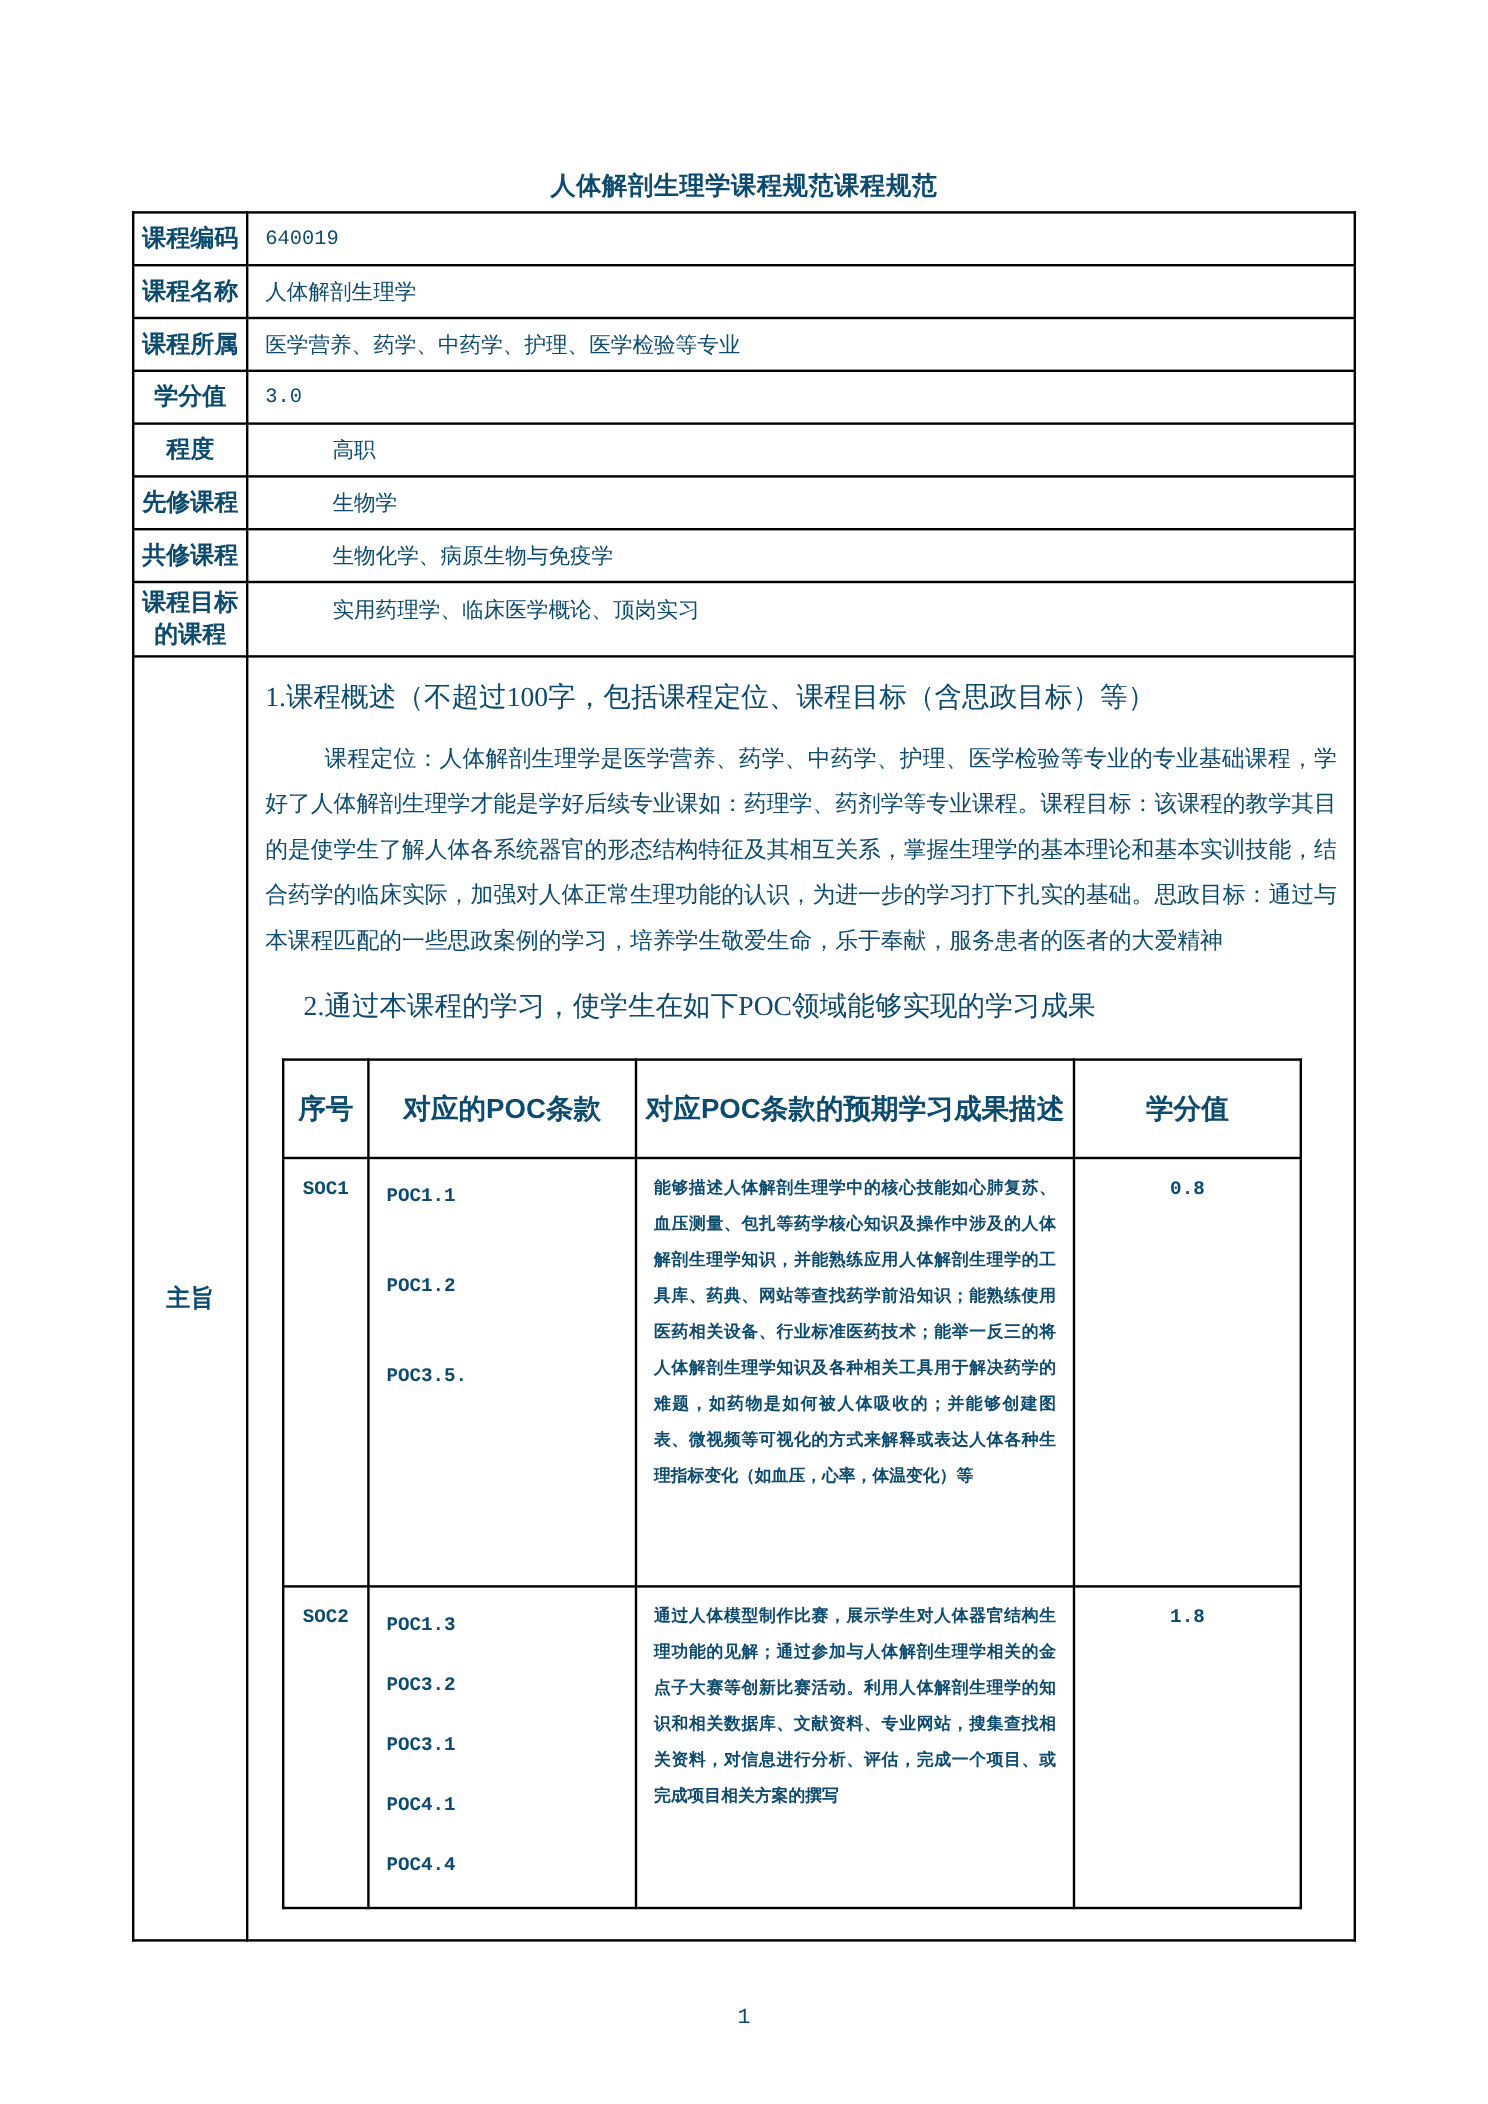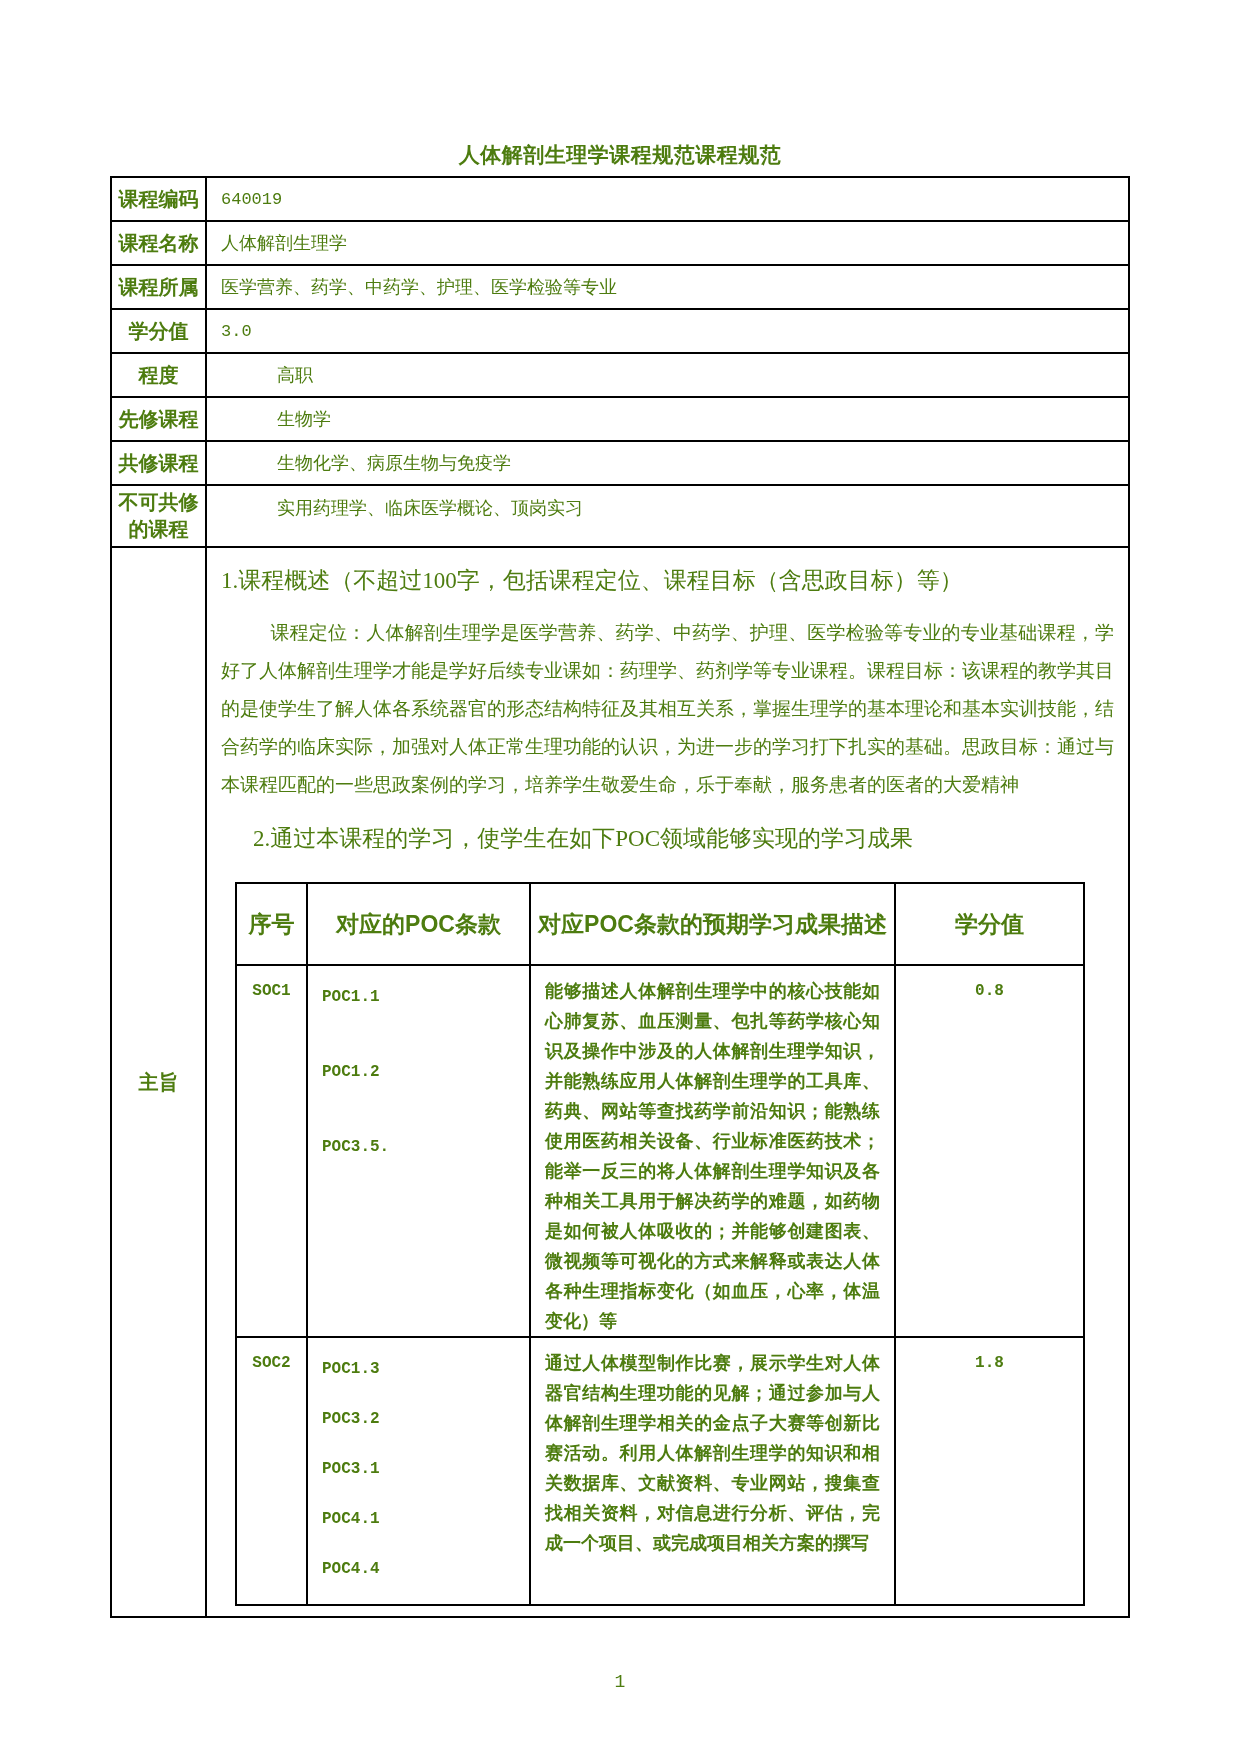--- a/index.html
+++ b/index.html
@@ -1,18 +1,18 @@
 <!DOCTYPE html>
 <html><head>
 <meta charset="utf-8">
 <style>
   html,body { margin:0; padding:0; background:#e8e8e8; }
   .page {
     position:relative; width:1240px; height:1753px; margin:0 auto;
-    background:#ffffff; overflow:hidden; color:#4d7c0f;
+    background:#ffffff; overflow:hidden; color:#0c4a6e;
     font-family:"Liberation Serif","DejaVu Serif",serif;
   }
   .doc-title {
     position:absolute; top:141px; left:0; width:100%; margin:0;
     text-align:center; font-family:"Liberation Sans","DejaVu Sans",sans-serif;
     font-size:21px; font-weight:bold; letter-spacing:0.5px;
   }
   table.outer {
     position:absolute; top:176px; left:110px; width:1020px;
     border-collapse:collapse; table-layout:fixed;
@@ -54,21 +54,21 @@
     text-align:center; padding-top:16px;
     font-family:"Liberation Mono","DejaVu Sans Mono",monospace; font-size:16px;
   }
   .poc-list-cell {
     padding:16px 8px 0 14px;
     font-family:"Liberation Mono","DejaVu Sans Mono",monospace; font-size:16px;
   }
   .poc-item { line-height:30px; margin:0 0 45px 0; }
   tr.soc-row-2 .poc-item { margin-bottom:20px; }
   .desc-cell {
-    padding:10px 14px 0 14px; font-size:18px; line-height:30px;
+    padding:10px 14px 0 14px; font-size:14px; line-height:30px;
     text-align:justify;
   }
   .credit-cell {
     text-align:center; padding-top:16px;
     font-family:"Liberation Mono","DejaVu Sans Mono",monospace; font-size:16px;
   }
   .page-num {
     position:absolute; top:1672px; left:0; width:100%; text-align:center;
     font-family:"Liberation Mono","DejaVu Sans Mono",monospace; font-size:18px;
   }
@@ -108,21 +108,21 @@
         </tr>
         <tr class="r-std">
           <td class="label-cell">先修课程</td>
           <td class="value-cell indent">生物学</td>
         </tr>
         <tr class="r-std">
           <td class="label-cell">共修课程</td>
           <td class="value-cell indent">生物化学、病原生物与免疫学</td>
         </tr>
         <tr class="r-tall">
-          <td class="label-cell">不可共修
+          <td class="label-cell">课程目标
 的课程</td>
           <td class="value-cell indent">实用药理学、临床医学概论、顶岗实习</td>
         </tr>
       </tbody>
     <tbody>
       <tr class="main-row">
         <td class="label-cell main-label">主旨</td>
         <td class="main-cell">
           <p class="item-line">1.课程概述（不超过100字，包括课程定位、课程目标（含思政目标）等）</p>
           <p class="overview">课程定位：人体解剖生理学是医学营养、药学、中药学、护理、医学检验等专业的专业基础课程，学好了人体解剖生理学才能是学好后续专业课如：药理学、药剂学等专业课程。课程目标：该课程的教学其目的是使学生了解人体各系统器官的形态结构特征及其相互关系，掌握生理学的基本理论和基本实训技能，结合药学的临床实际，加强对人体正常生理功能的认识，为进一步的学习打下扎实的基础。思政目标：通过与本课程匹配的一些思政案例的学习，培养学生敬爱生命，乐于奉献，服务患者的医者的大爱精神</p>

